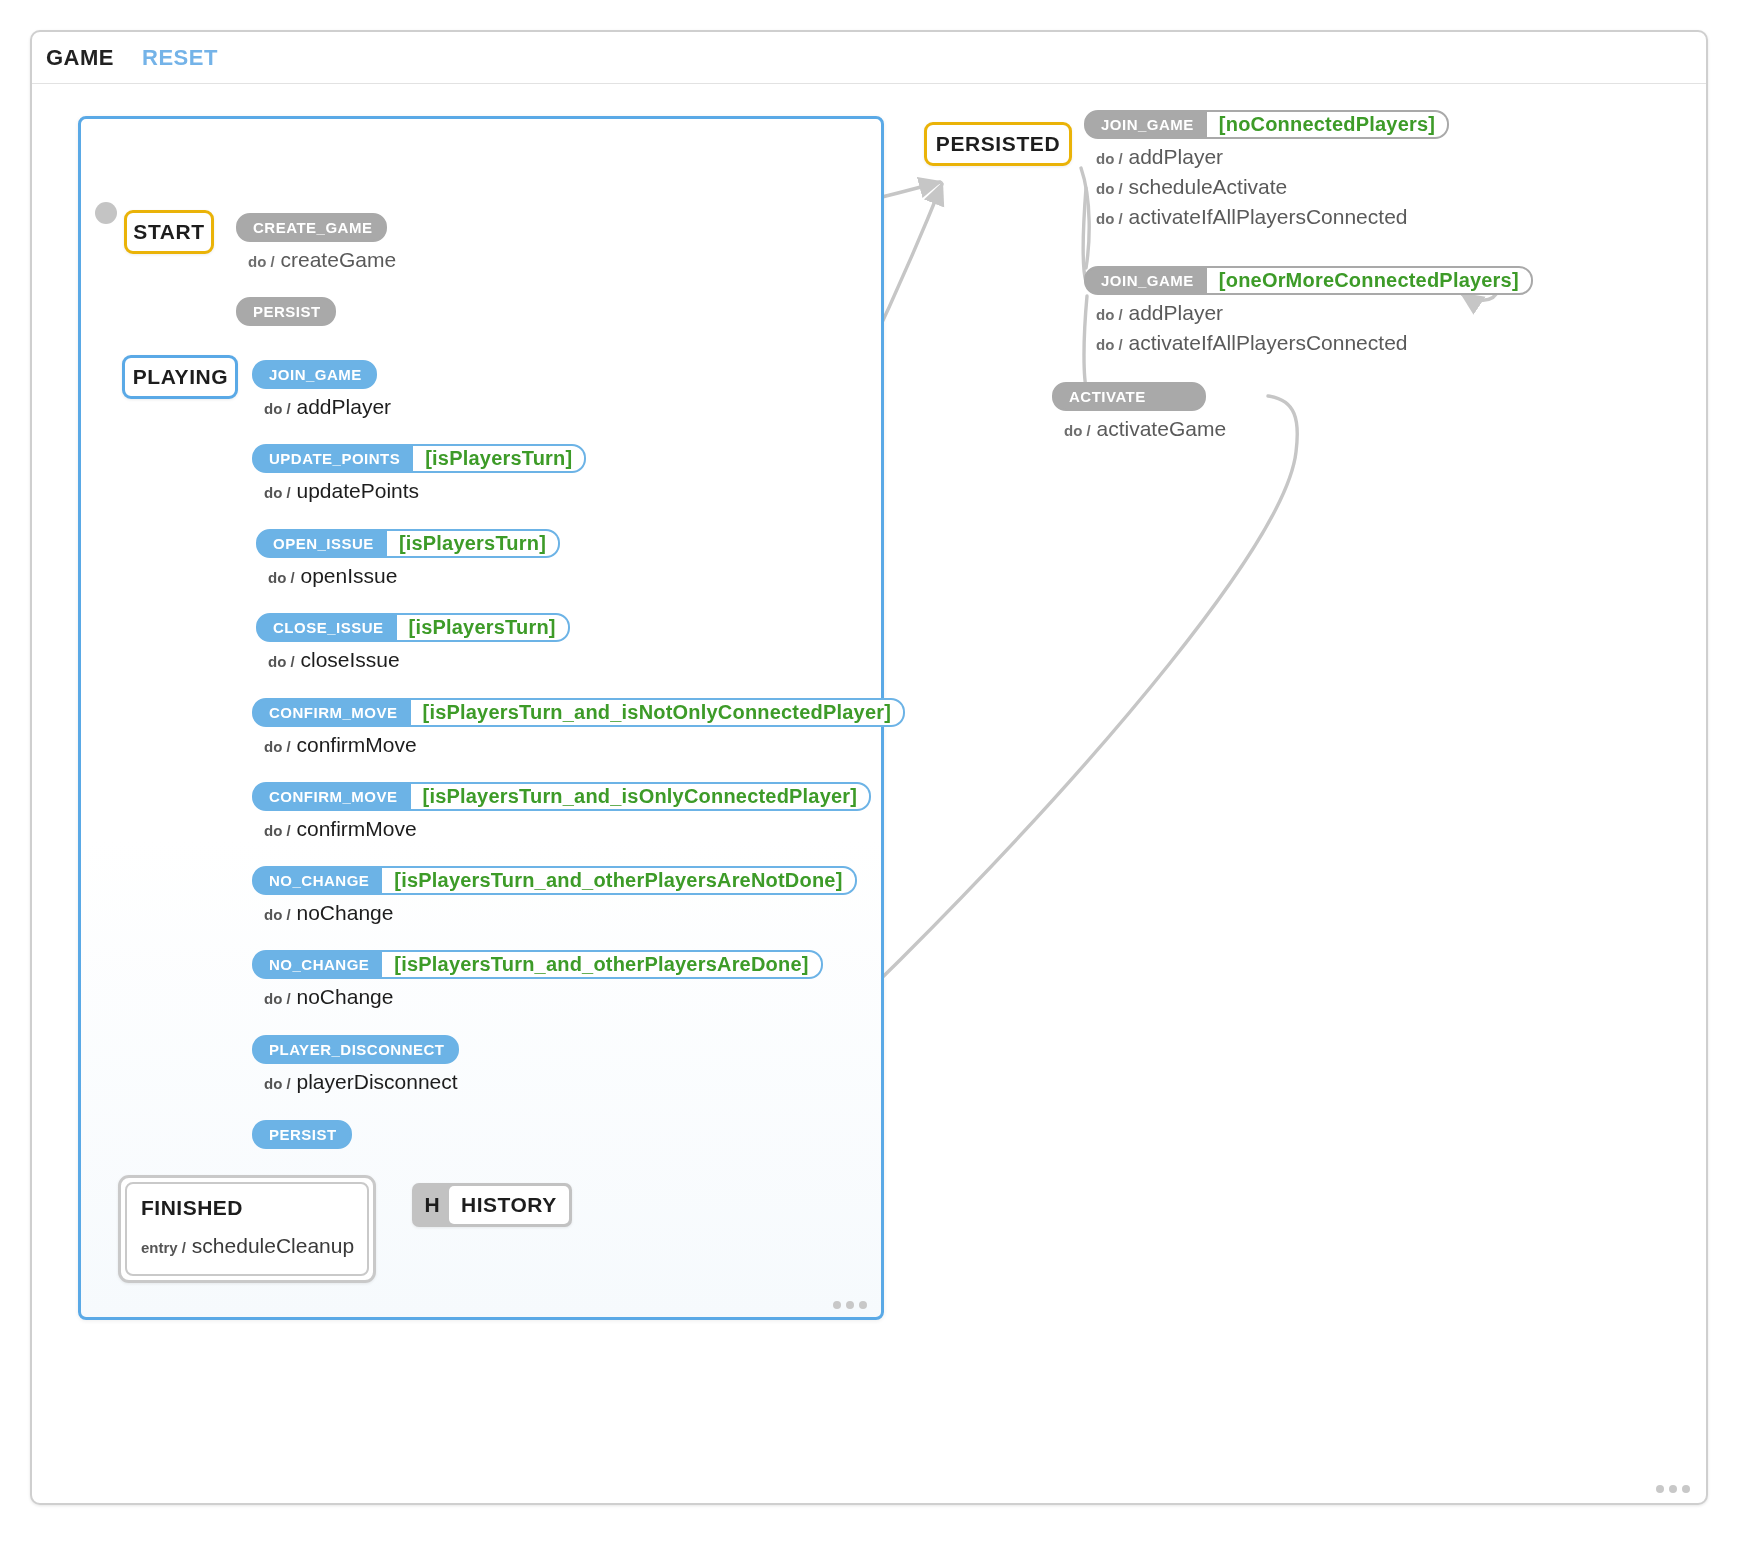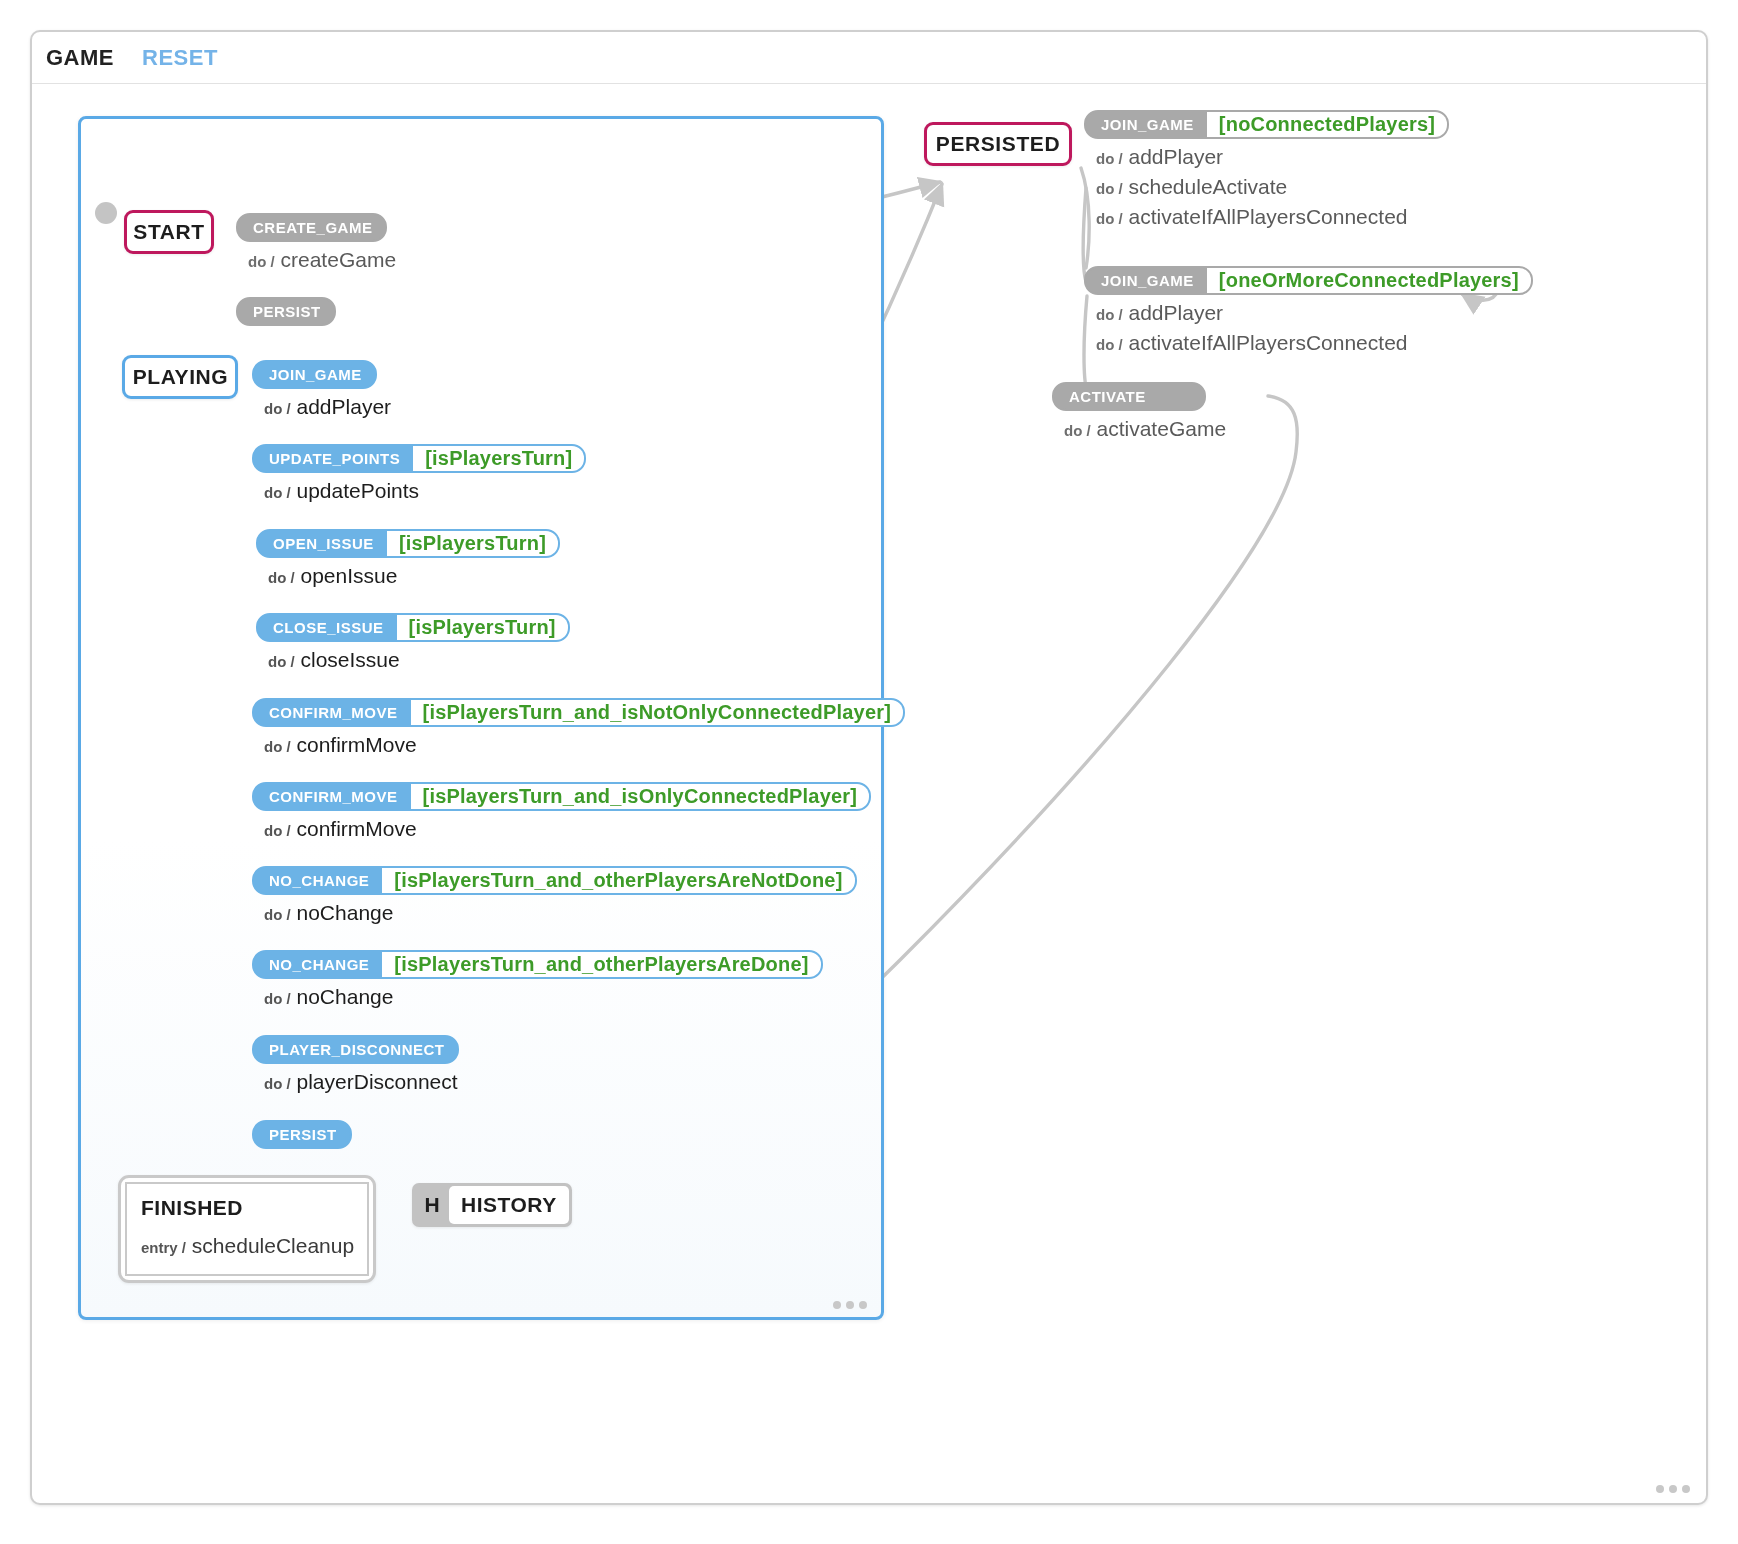--- a/index.html
+++ b/index.html
@@ -88,21 +88,21 @@
   }
   .compound-dots i {
     display: block; width: 8px; height: 8px;
     border-radius: 50%; background: #c8c8c8;
   }
 
   
   .state-node {
     position: absolute;
     background: #ffffff;
-    border: 3px solid #be185d;
+    border: 3px solid #eab308;
     border-radius: 9px;
     display: flex; align-items: center; justify-content: center;
     padding: 0 14px;
     box-shadow: 0 1px 3px rgba(0,0,0,0.08);
   }
   .state-node.active-border { border-color: #5aa9e6; padding-left: 15px; }
   .state-node .nm {
     font-size: 21px; font-weight: bold; color: #1d1d1d;
     letter-spacing: 0.6px; white-space: nowrap;
   }
@@ -112,21 +112,21 @@
     position: absolute;
     background: #ffffff;
     border: 3px solid #c9c9c9;
     border-radius: 11px;
     padding: 4px;
     box-shadow: 0 1px 3px rgba(0,0,0,0.08);
   }
   .state-final > .inner {
     width: 100%; height: 100%;
     border: 2px solid #c9c9c9;
-    border-radius: 0;
+    border-radius: 8px;
     background: #ffffff;
     padding: 12px 14px;
   }
   .state-final .nm {
     font-size: 21px; font-weight: bold; color: #1d1d1d;
     letter-spacing: 0.5px; display: block; margin-bottom: 14px;
   }
   .state-final .act {
     font-size: 21px; color: #3a3a3a; white-space: nowrap;
   }

